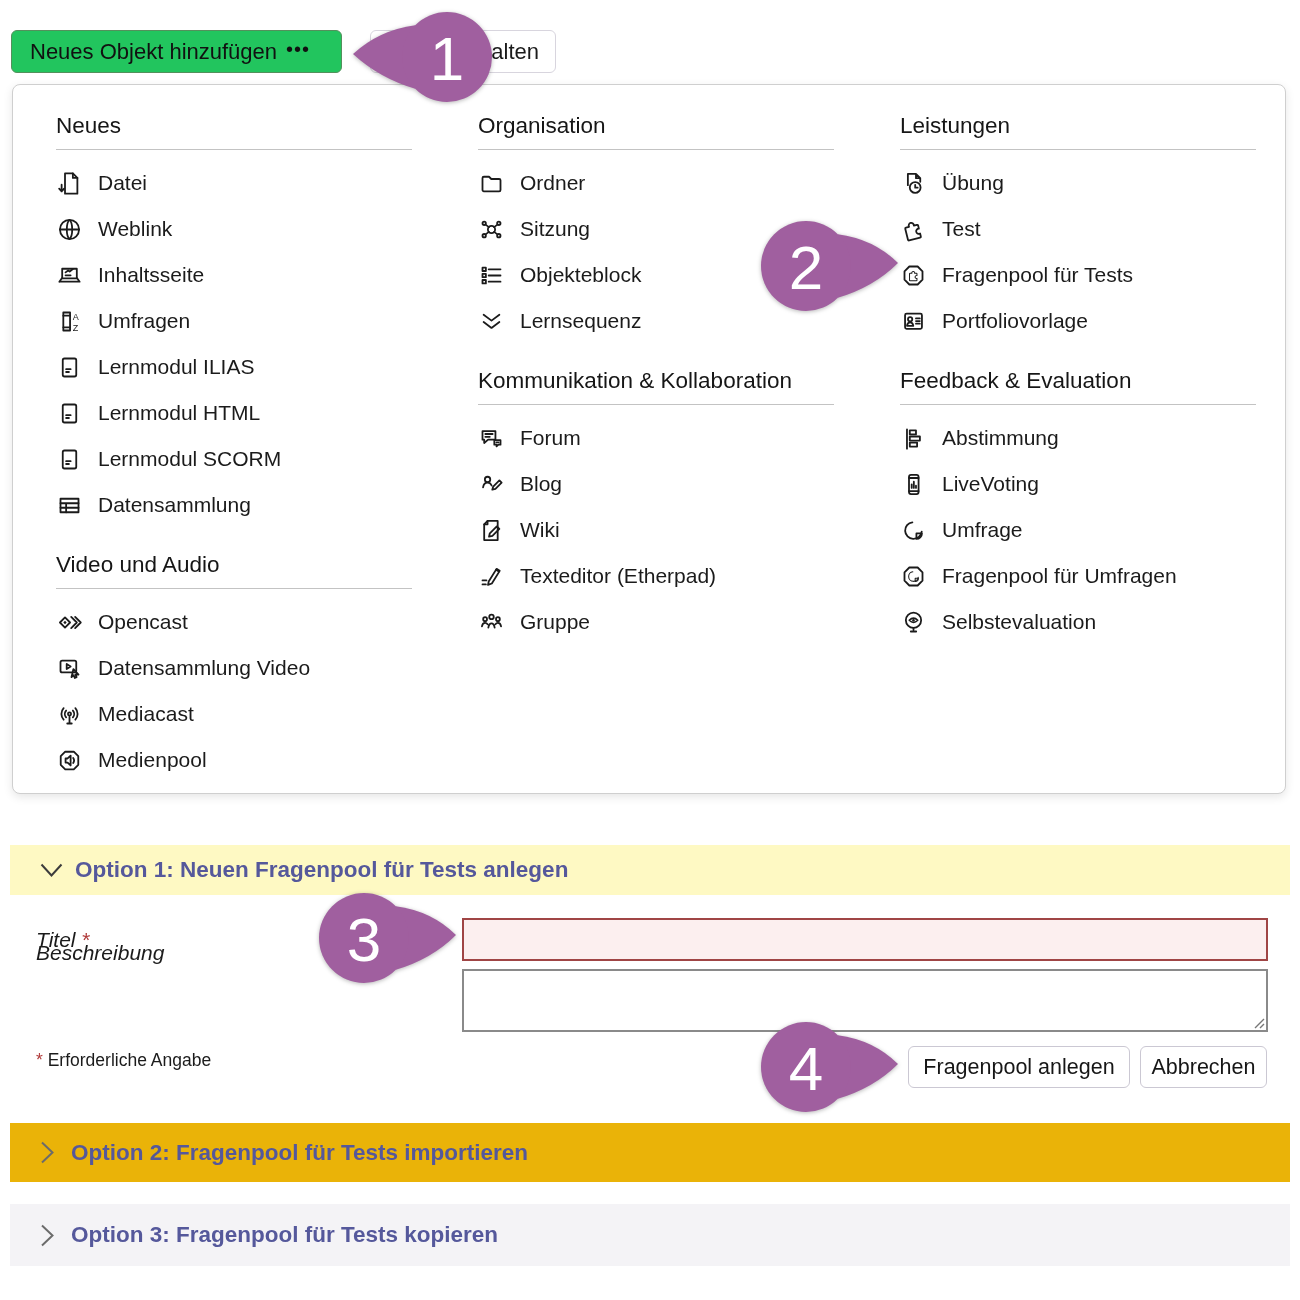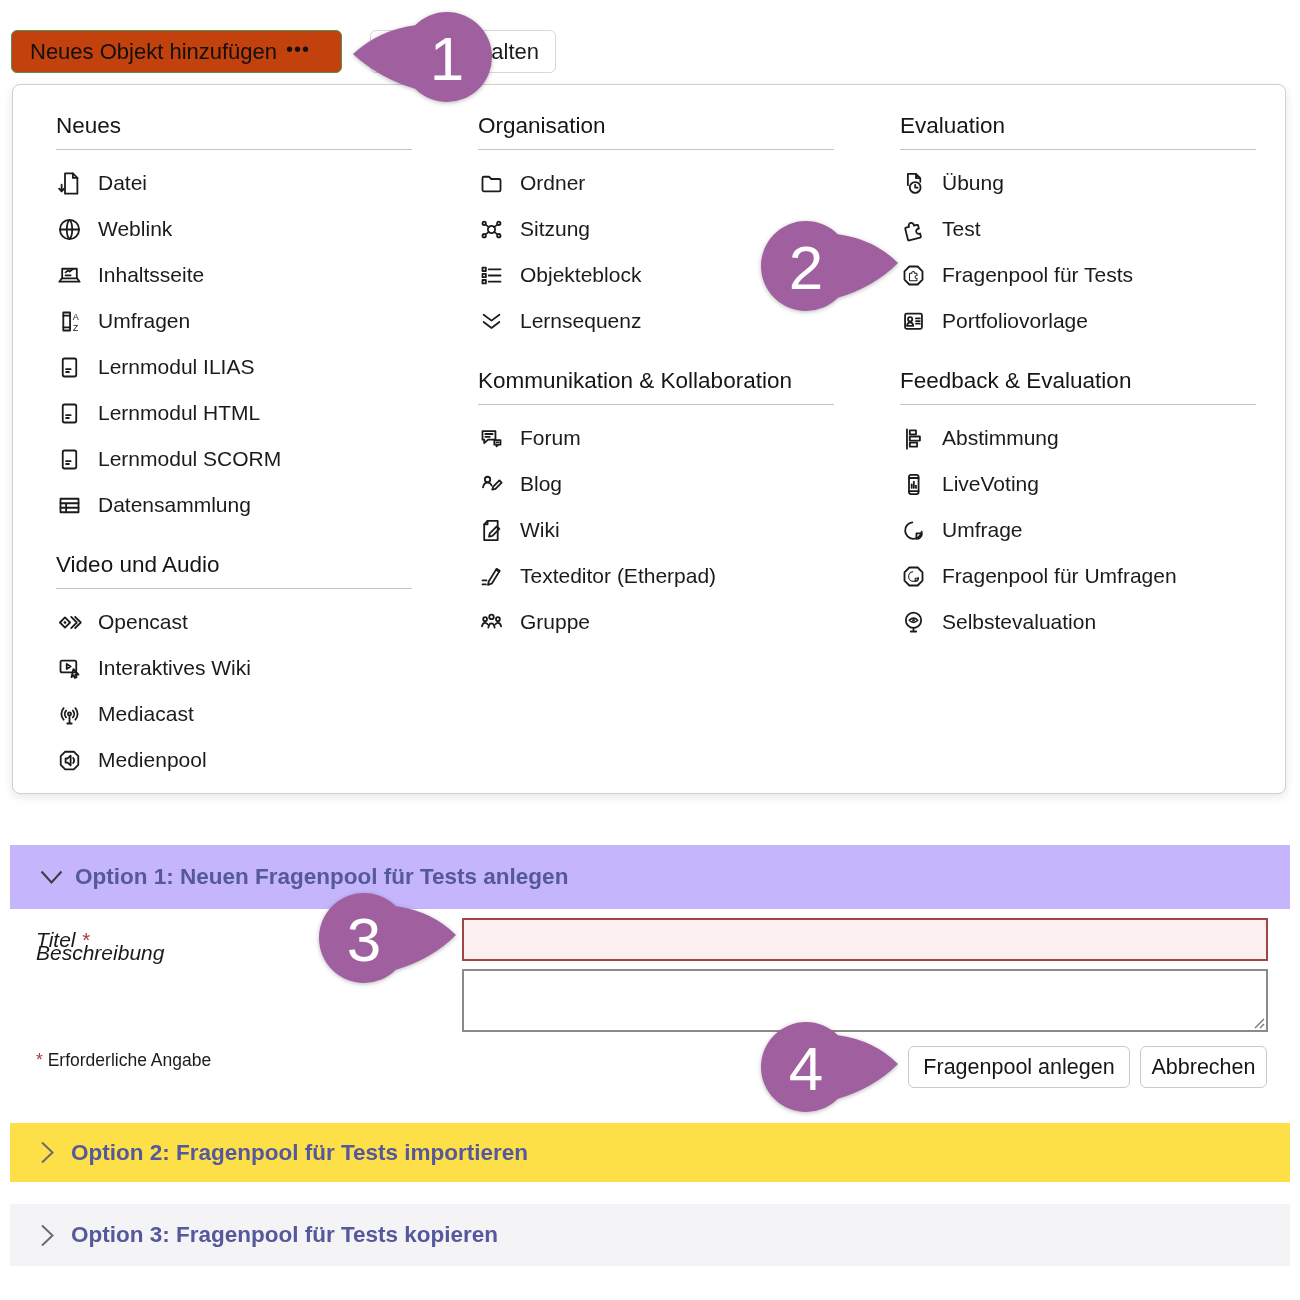--- a/index.html
+++ b/index.html
@@ -1,38 +1,38 @@
 <!DOCTYPE html>
 <html><head>
 <meta charset="utf-8">
 <style>
   html,body{margin:0;padding:0;background:#fff;}
   body{width:1300px;height:1300px;position:relative;font-family:"Liberation Sans",sans-serif;color:#1b1b1b;overflow:hidden;}
   *{box-sizing:border-box;}
 
   
-  .btn-green{position:absolute;left:11px;top:30px;width:331px;height:43px;background:#c2410c;border:1px solid #54905c;border-radius:6px;display:flex;align-items:center;padding:0 18px;font-size:22px;color:#111;cursor:pointer;gap:9px;}
+  .btn-green{position:absolute;left:11px;top:30px;width:331px;height:43px;background:#22c55e;border:1px solid #54905c;border-radius:6px;display:flex;align-items:center;padding:0 18px;font-size:22px;color:#111;cursor:pointer;gap:9px;}
   .btn-green .dots{font-size:20px;letter-spacing:1px;position:relative;top:-2px;}
   .btn-ghost{position:absolute;left:370px;top:30px;width:186px;height:43px;background:#fff;border:1px solid #d8d5de;border-radius:6px;display:flex;align-items:center;justify-content:flex-end;padding-right:16px;font-size:22px;color:#1b1b1b;cursor:pointer;}
 
   
   .panel{position:absolute;left:12px;top:84px;width:1274px;height:710px;background:#fff;border:1px solid #cfcfcf;border-radius:8px;box-shadow:0 3px 10px rgba(0,0,0,.10);padding:26px 0 0 43px;display:flex;column-gap:66px;}
   .menu-column{width:356px;flex:none;}
   .menu-section-title{font-size:22.5px;line-height:30px;color:#161616;padding-bottom:8px;border-bottom:1px solid #c3c3c3;}
   .menu-section:not(:first-child){margin-top:22px;}
   .menu-items{margin-top:10px;}
   .menu-item{height:46px;display:flex;align-items:center;gap:15px;font-size:21px;color:#1b1b1b;cursor:pointer;}
   .menu-icon{width:27px;height:27px;flex:none;display:flex;align-items:center;justify-content:center;}
   .menu-icon svg{display:block;}
 
   
   .accordion{position:absolute;left:10px;width:1280px;display:flex;align-items:center;gap:16px;padding-left:30px;cursor:pointer;}
   .accordion-title{font-size:22.5px;font-weight:700;color:#55589B;}
-  #option1{top:845px;height:64px;background:#c4b5fd;gap:12px;}
-  #option2{top:1123px;height:59px;background:#fde047;}
+  #option1{top:845px;height:50px;background:#fef9c3;gap:12px;}
+  #option2{top:1123px;height:59px;background:#eab308;}
   #option3{top:1204px;height:62px;background:#f4f3f6;}
 
   
   .form-label{position:absolute;left:36px;font-size:21px;color:#1b1b1b;font-style:italic;}
   .req{color:#b03a3a;}
   .input-error{position:absolute;left:462px;top:918px;width:806px;height:43px;background:#fcefef;border:2px solid #a04545;font-size:20px;padding:0 10px;outline:none;}
   .desc-wrap{position:absolute;left:462px;top:969px;width:806px;height:63px;}
   .desc-wrap textarea{width:100%;height:100%;border:2px solid #8a8a8a;background:#fff;resize:none;font-size:20px;padding:6px 10px;outline:none;font-family:"Liberation Sans",sans-serif;}
   .resize-glyph{position:absolute;right:3px;bottom:3px;}
   .hint{position:absolute;left:36px;top:1050px;font-size:17.5px;color:#1b1b1b;}
@@ -153,21 +153,21 @@
             <span class="menu-label">Opencast</span>
           </div>
           <div class="menu-item">
             <span class="menu-icon">
               <svg width="27" height="27" viewBox="0 0 24 24" fill="none" stroke="#1b1b1b" stroke-width="1.6" stroke-linecap="round" stroke-linejoin="round">
                 <rect x="4" y="5" width="14" height="10.5" rx="1.5"></rect>
                 <path d="M9.5 8l3.5 2.2-3.5 2.2z"></path>
                 <path d="M15.5 12.5l4.5 5-2.7-.2 1 2.4-1.6.7-1-2.4-1.9 1.6z"></path>
               </svg>
             </span>
-            <span class="menu-label">Interaktives Wiki</span>
+            <span class="menu-label">Datensammlung Video</span>
           </div>
           <div class="menu-item">
             <span class="menu-icon">
               <svg width="27" height="27" viewBox="0 0 24 24" fill="none" stroke="#1b1b1b" stroke-width="1.6" stroke-linecap="round" stroke-linejoin="round">
                 <path d="M12 14v6M10 20h4"></path>
                 <circle cx="12" cy="11.5" r="1.4"></circle>
                 <path d="M9 14.5a4.5 4.5 0 0 1 0-6M15 8.5a4.5 4.5 0 0 1 0 6M6.8 16.6a7.5 7.5 0 0 1 0-10.2M17.2 6.4a7.5 7.5 0 0 1 0 10.2"></path>
               </svg>
             </span>
             <span class="menu-label">Mediacast</span>
@@ -286,21 +286,21 @@
                 <path d="M3.5 15.5c.3-2 1.4-3.2 2.8-3.2.9 0 1.7.5 2.2 1.3M9.2 16.5c.4-2.4 1.5-3.8 2.8-3.8s2.4 1.4 2.8 3.8M15.5 13.6c.5-.8 1.3-1.3 2.2-1.3 1.4 0 2.5 1.2 2.8 3.2"></path>
               </svg>
             </span>
             <span class="menu-label">Gruppe</span>
           </div>
         </div>
       </div>
     </div>
     <div class="menu-column">
       <div class="menu-section">
-        <div class="menu-section-title">Evaluation</div>
+        <div class="menu-section-title">Leistungen</div>
         <div class="menu-items">
           <div class="menu-item">
             <span class="menu-icon">
               <svg width="27" height="27" viewBox="0 0 24 24" fill="none" stroke="#1b1b1b" stroke-width="1.6" stroke-linecap="round" stroke-linejoin="round">
                 <path d="M7 3.5h7.2L18 7.3v3.2M7 3.5v10M14.2 3.5v3.8H18"></path>
                 <circle cx="13.5" cy="15.5" r="4.8"></circle>
                 <path d="M13.5 13.2v2.5h2.2"></path>
               </svg>
             </span>
             <span class="menu-label">Übung</span>

